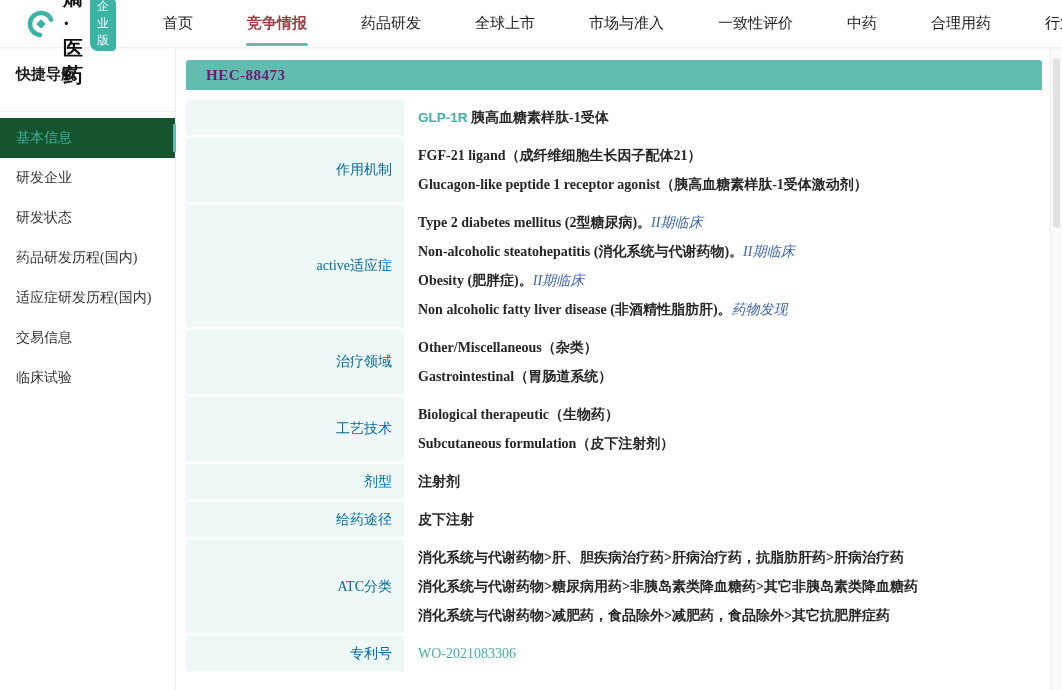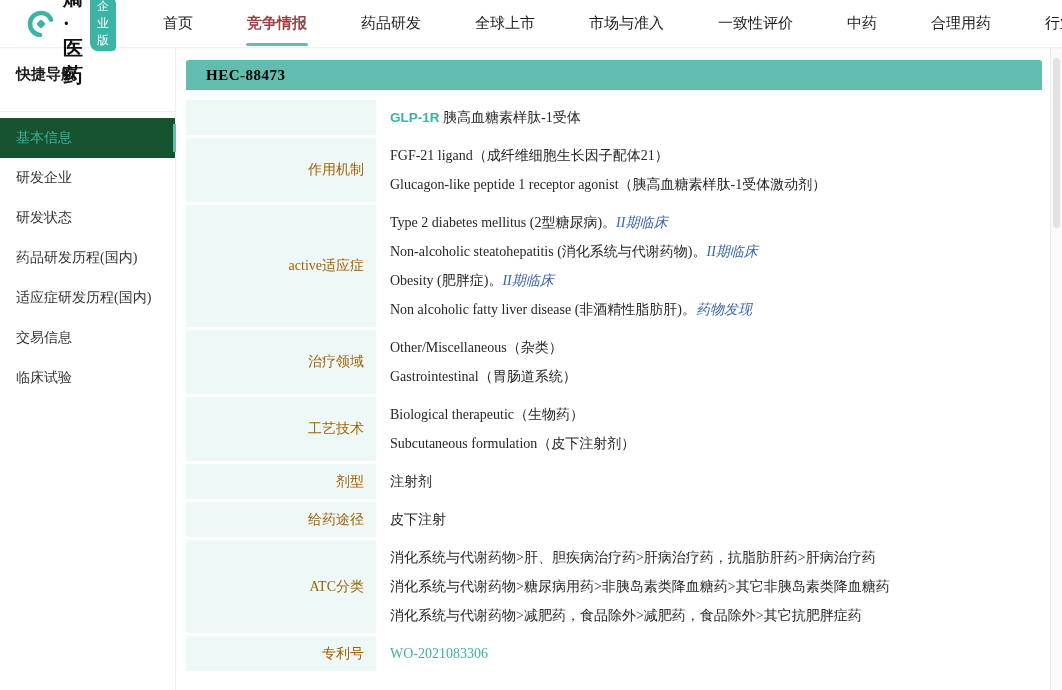--- a/index.html
+++ b/index.html
@@ -62,38 +62,38 @@
   .sidebar-item{
     padding:11px 16px;font-size:14px;color:#333;cursor:pointer;position:relative;white-space:nowrap;
   }
   .sidebar-item.active{color:var(--teal-link);background:#14532d;}
   .sidebar-item.active::after{
     content:"";position:absolute;right:-1px;top:6px;bottom:6px;width:3px;background:var(--teal);
   }
 
   .content{flex:1;padding:12px 8px 0 10px;overflow:hidden;}
   .content-header{
-    background:var(--teal);color:#000000;height:30px;line-height:30px;
+    background:var(--teal);color:#701a75;height:30px;line-height:30px;
     font-size:15px;font-weight:700;padding-left:20px;letter-spacing:.5px;
     border-radius:3px 3px 0 0;
   }
 
   
   .table{margin-top:10px;}
   .trow{display:flex;margin-bottom:3px;}
   .tlabel{
-    width:190px;flex-shrink:0;background:var(--label-bg);
+    width:218px;flex-shrink:0;background:var(--label-bg);
     display:flex;align-items:center;justify-content:flex-end;
-    padding-right:12px;font-size:14px;color:#a16207;min-height:34px;text-align:center;
+    padding-right:12px;font-size:14px;color:#0369a1;min-height:34px;text-align:center;
   }
   .tvalue{
     flex:1;padding:3px 0 3px 14px;display:flex;flex-direction:column;justify-content:center;min-width:0;
   }
   .vline{line-height:29px;font-size:14px;color:var(--text);white-space:nowrap;overflow:hidden;}
-  .seg-plain{color:var(--text);}
+  .seg-plain{color:var(--text);font-weight:bold;}
   .seg-tlink{color:var(--teal-link);cursor:pointer;}
   .seg-tlinkb{color:var(--teal-link);font-weight:700;cursor:pointer;font-family:"Liberation Sans",sans-serif;font-size:13.5px;}
   .seg-blink{color:var(--blue);font-style:italic;cursor:pointer;}
 
   
   .scrollbar{width:12px;flex-shrink:0;background:#fafafa;border-left:1px solid #ededed;position:relative;}
   .scroll-thumb{position:absolute;left:2px;right:2px;top:10px;height:170px;background:#e2e2e2;border-radius:4px;}
 </style>
 </head>
 <body>

